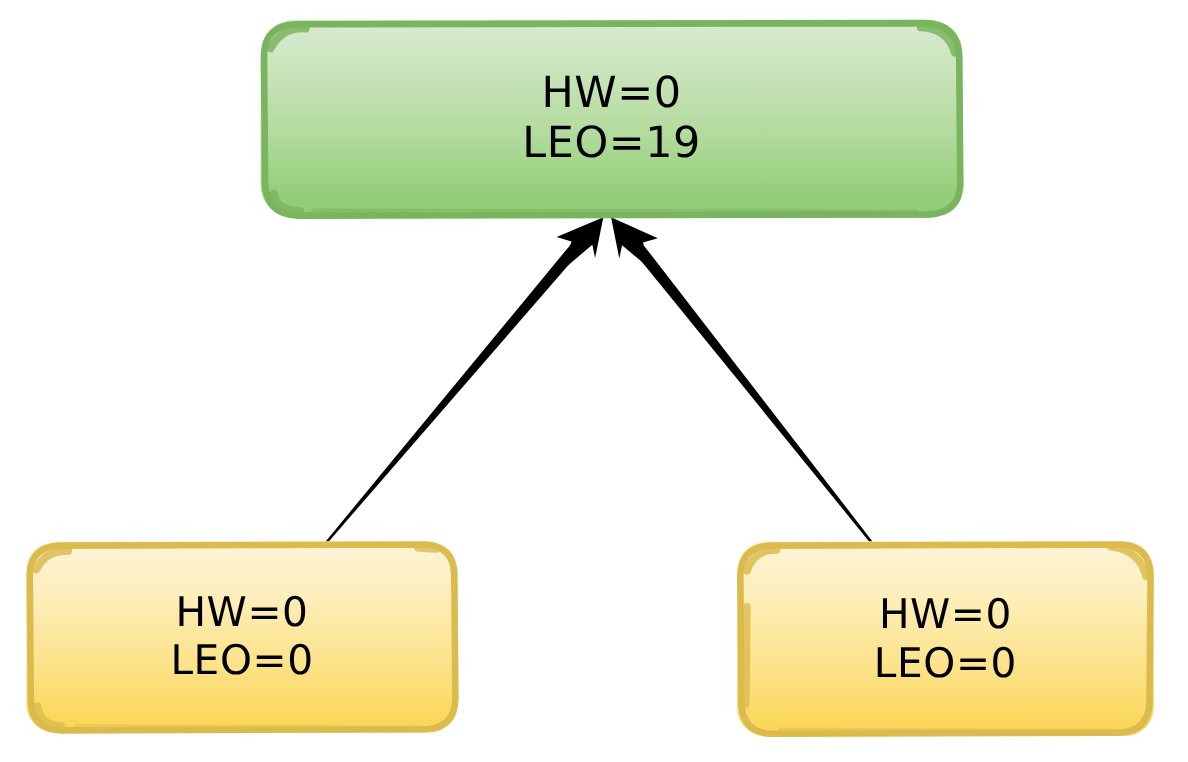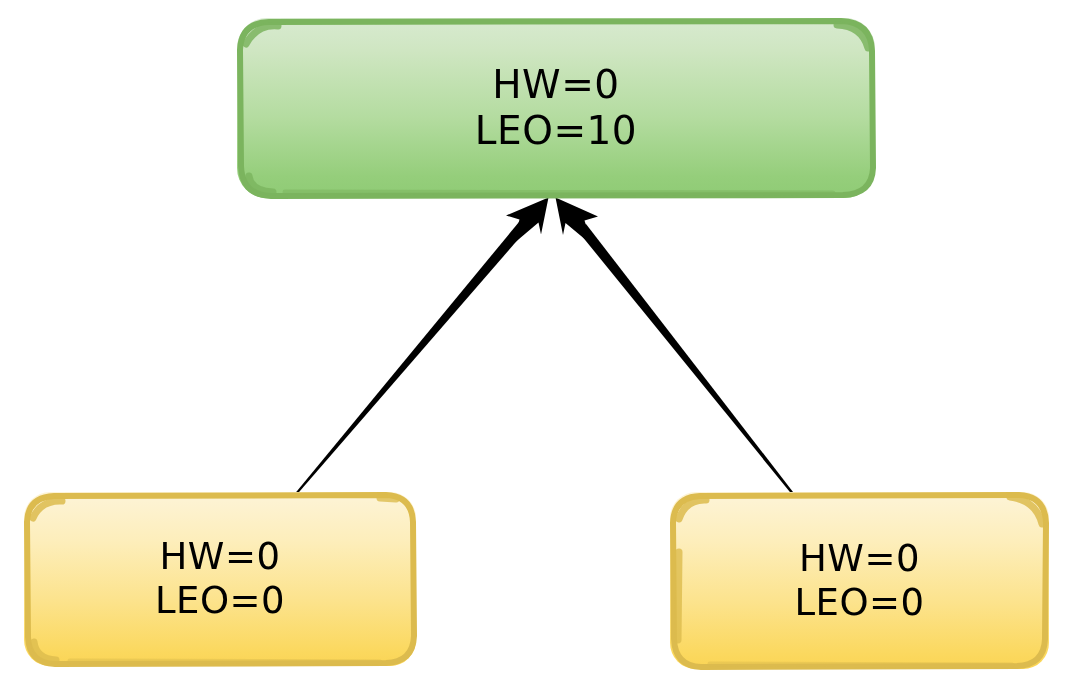--- a/index.html
+++ b/index.html
@@ -122,21 +122,21 @@
     <svg class="sketch-border" viewBox="0 0 638 180" preserveAspectRatio="none" xmlns="http://www.w3.org/2000/svg">
       <g fill="none" stroke="#7bb45e" stroke-width="6" stroke-linecap="round" stroke-linejoin="round">
         <path d="M32,4 L604,3 Q634,4 635,33 L636,150 Q635,176 606,177 L34,178 Q5,177 4,148 L3,32 Q4,5 32,4 Z"></path>
         <path d="M41,8 Q20,6 9,26" stroke-width="7" opacity="0.85"></path>
         <path d="M600,7 Q625,8 631,30" stroke-width="7" opacity="0.85"></path>
         <path d="M12,158 Q14,173 36,174" stroke-width="7" opacity="0.8"></path>
         <path d="M48,174 L596,175" stroke-width="5" opacity="0.55"></path>
       </g>
     </svg>
     <div class="node-label"><span>HW=0</span>
-<span>LEO=10</span></div>
+<span>LEO=19</span></div>
   </div>
 
   <div class="node" id="node-left">
     <svg class="sketch-border" viewBox="0 0 392 174" preserveAspectRatio="none" xmlns="http://www.w3.org/2000/svg">
       <g fill="none" stroke="#dcbb4e" stroke-width="6" stroke-linecap="round" stroke-linejoin="round">
         <path d="M30,4 L362,3 Q388,4 389,30 L390,144 Q389,170 362,171 L31,172 Q5,171 4,145 L3,30 Q4,5 30,4 Z"></path>
         <path d="M38,9 Q17,8 9,26" stroke-width="7" opacity="0.85"></path>
         <path d="M356,6 L372,7" stroke-width="7" opacity="0.8"></path>
         <path d="M10,150 Q12,167 32,168" stroke-width="7" opacity="0.8"></path>
         <path d="M46,169 L356,170" stroke-width="5" opacity="0.5"></path>

